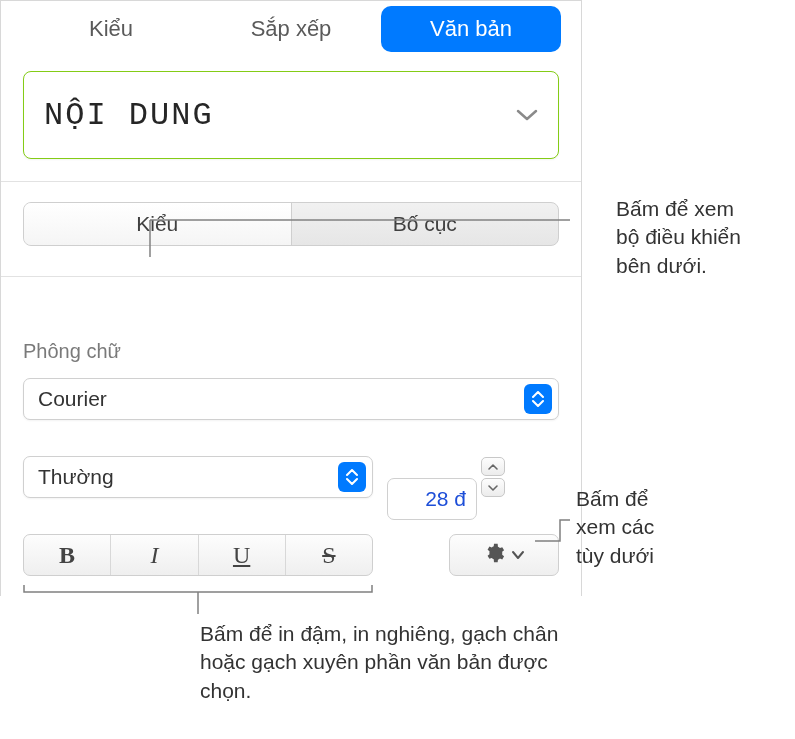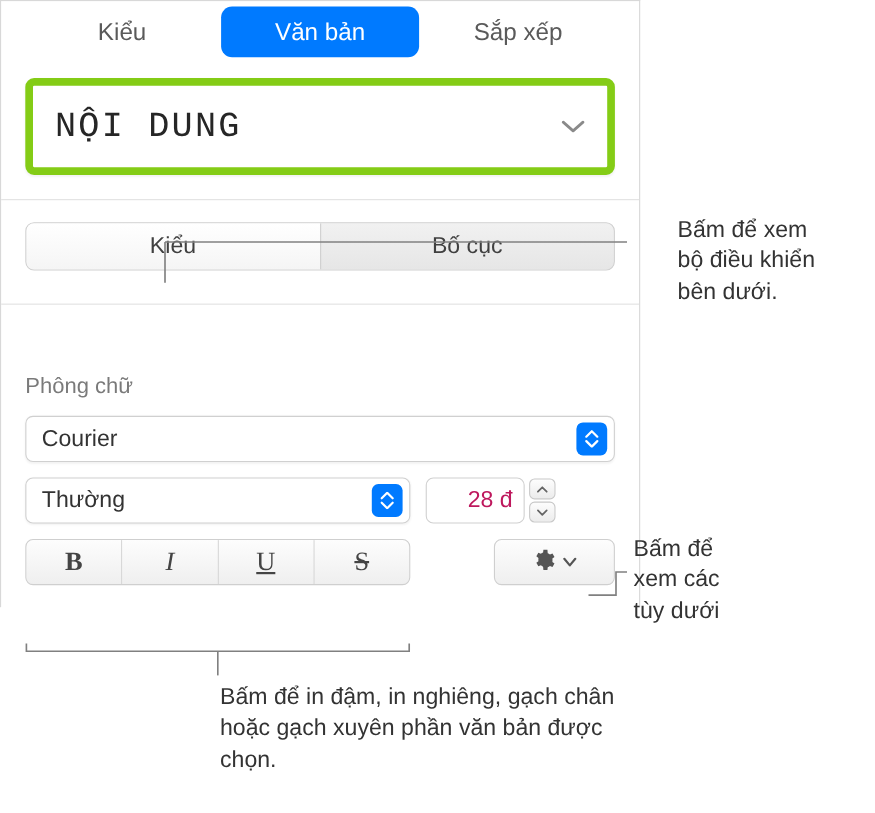--- a/index.html
+++ b/index.html
@@ -42,21 +42,21 @@
     background: #007aff;
     color: #fff;
     font-weight: 500;
   }
   
   .style-sel-wrap {
     padding: 15px 22px 22px 22px;
     border-bottom: 1px solid #e2e2e2;
   }
   .style-sel {
-    border: 7px solid #84cc16;
+    border: 1px solid #84cc16;
     border-radius: 8px;
     height: 88px;
     display: flex;
     align-items: center;
     padding: 0 20px;
     box-shadow: 0 1px 2px rgba(0,0,0,0.05);
     background: #fff;
   }
   .style-name {
     flex: 1;
@@ -131,24 +131,25 @@
   }
   .size-input {
     height: 42px;
     width: 90px;
     border: 1px solid #d0d0d0;
     border-radius: 7px;
     font-size: 21px;
     text-align: right;
     padding: 0 10px 0 0;
     background: #fff;
-    color: #be185d;
+    color: #1d4ed8;
     display: flex;
     align-items: center;
     justify-content: flex-end;
+    margin-top: 44px;
   }
   .stepper {
     display: flex;
     flex-direction: column;
     gap: 2px;
   }
   .step-btn {
     width: 24px; height: 19px;
     border: 1px solid #c8c8c8;
     border-radius: 5px;
@@ -197,22 +198,22 @@
   .lead-line { stroke:#808080; stroke-width:1.5; fill:none; }
   svg.leads { position:absolute; top:0; left:0; pointer-events:none;}
 </style>
 </head>
 <body>
 
 <div class="panel">
 
   <div class="top-tabs">
     <div class="top-tab">Kiểu</div>
+    <div class="top-tab">Sắp xếp</div>
     <div class="top-tab active">Văn bản</div>
-    <div class="top-tab">Sắp xếp</div>
   </div>
 
   <div class="style-sel-wrap">
     <div class="style-sel">
       <span class="style-name">NỘI DUNG</span>
       <span class="chev">
         <svg width="22" height="14">
             <path d="M2 3 L11 11 L20 3" stroke="#8a8a8a" stroke-width="2.5" fill="none" stroke-linecap="round" stroke-linejoin="round"></path>
           </svg>
       </span>

